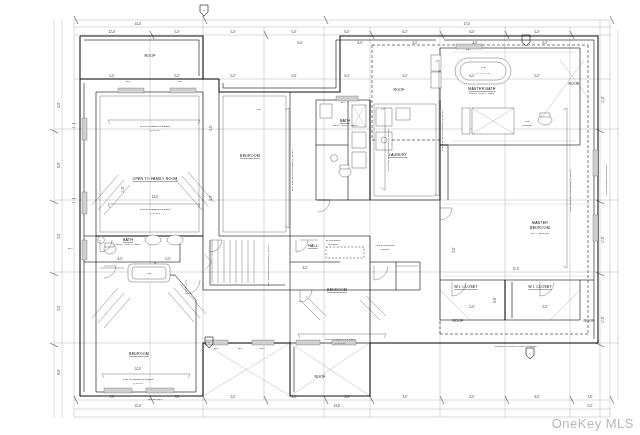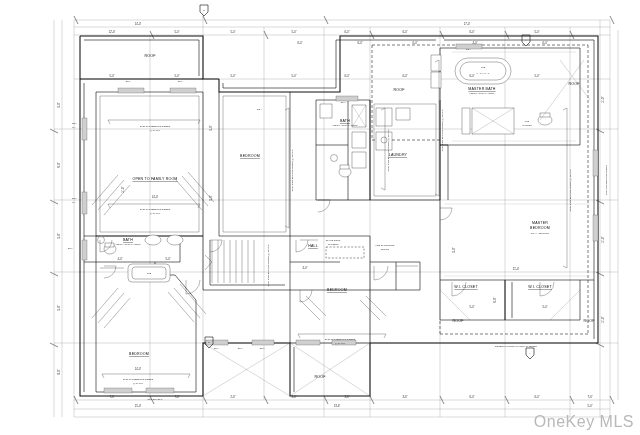--- a/index.html
+++ b/index.html
@@ -1,20 +1,20 @@
 <!DOCTYPE html>
 <html><head>
 <meta charset="utf-8">
 <style>
   html,body{margin:0;padding:0;background:#ffffff;}
   body{width:640px;height:435px;overflow:hidden;font-family:"Liberation Sans",sans-serif;}
   #stage{position:relative;width:640px;height:435px;background:#ffffff;}
   svg.plan{position:absolute;left:0;top:0;width:640px;height:435px;display:block;}
   .wm{position:absolute;right:6px;bottom:4px;font-family:"Liberation Sans",sans-serif;
-      font-size:16px;color:#b9b9b9;letter-spacing:.5px;font-weight:400;}
+      font-size:13px;color:#b9b9b9;letter-spacing:.5px;font-weight:400;}
   text{font-family:"Liberation Sans",sans-serif;fill:#111;}
   .rm{font-size:3.6px;letter-spacing:.18px;text-anchor:middle;}
   .rmu{font-size:3.6px;letter-spacing:.18px;text-anchor:middle;text-decoration:underline;}
   .sub{font-size:2.5px;letter-spacing:.1px;text-anchor:middle;fill:#333;}
   .dim{font-size:2.6px;text-anchor:middle;fill:#222;}
   .tiny{font-size:2.1px;text-anchor:middle;fill:#333;}
   .note{font-size:2.3px;text-anchor:middle;fill:#222;}
   .vnote{font-size:2.3px;text-anchor:middle;fill:#222;}
   .w-h{stroke:#111;stroke-width:1.05;fill:none;}
   .w-m{stroke:#111;stroke-width:.62;fill:none;}

